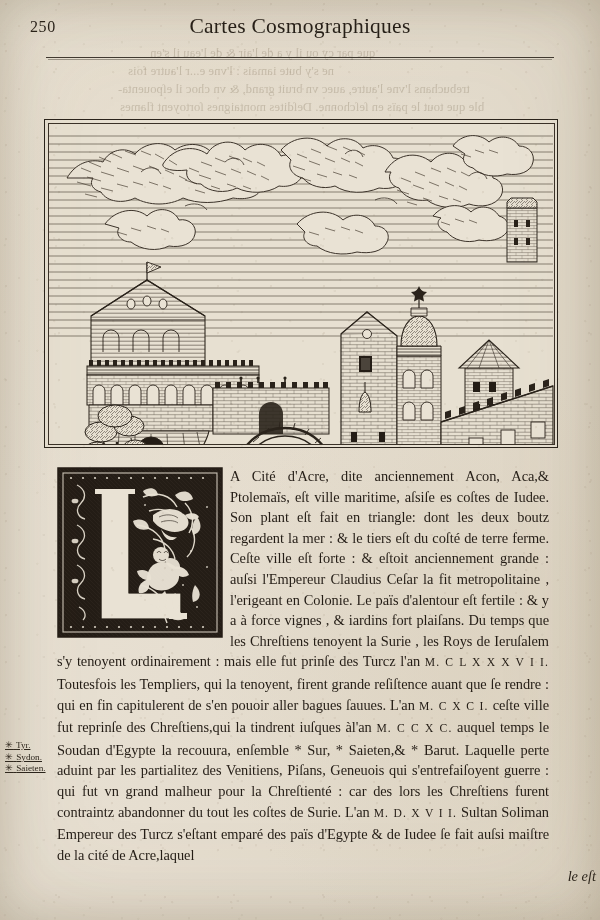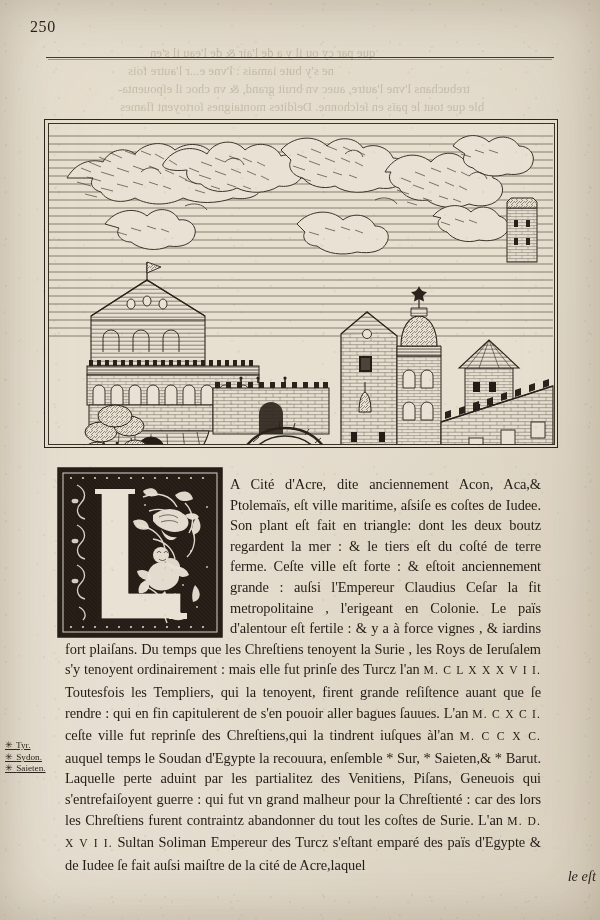--- a/index.html
+++ b/index.html
@@ -140,21 +140,21 @@
     width: 166px;
     height: 171px;
     margin: 1px 7px 0 0;
     shape-outside: margin-box;
   }
   .initial svg { display: block; }
   .sc {
     font-size: 11.6px;
     letter-spacing: 1.1px;
   }
-  .textblock p { margin: 8px; }
+  .textblock p { margin: 0; }
   .catchword {
     position: absolute;
     right: 4px;
     top: 868px;
     font-size: 14.4px;
     font-style: italic;
   }
 
   
   .margin-notes {
@@ -173,20 +173,21 @@
 <body>
 
 <div class="page">
 
   <div class="bleed" style="left:150px; top:44px;">que par cy ou il y a de l'air &amp; de l'eau il s'en</div>
   <div class="bleed" style="left:128px; top:62px;">ne s'y bute iamais : l'vne e...r l'autre fois</div>
   <div class="bleed" style="left:118px; top:80px;">trebuchans l'vne l'autre, auec vn bruit grand, &amp; vn choc il eſpouenta-</div>
   <div class="bleed" style="left:120px; top:98px;">ble que tout le païs en ſeſchonne. Deſdites montaignes ſortoyent flames</div>
 
   <div class="folio">250</div>
+  <div class="runhead">Cartes Cosmographiques</div>
   <div class="rule"></div>
 
   <div class="cut">
     <div class="inner-rule"></div>
     <svg width="512" height="327" viewBox="0 0 512 327" xmlns="http://www.w3.org/2000/svg">
       <defs>
 
         <pattern id="hz" width="6" height="4" patternUnits="userSpaceOnUse">
           <rect width="6" height="4" fill="#e7e0d1"></rect>
           <path d="M0 1.2H6" stroke="#3b3228" stroke-width=".75" opacity=".75"></path>

